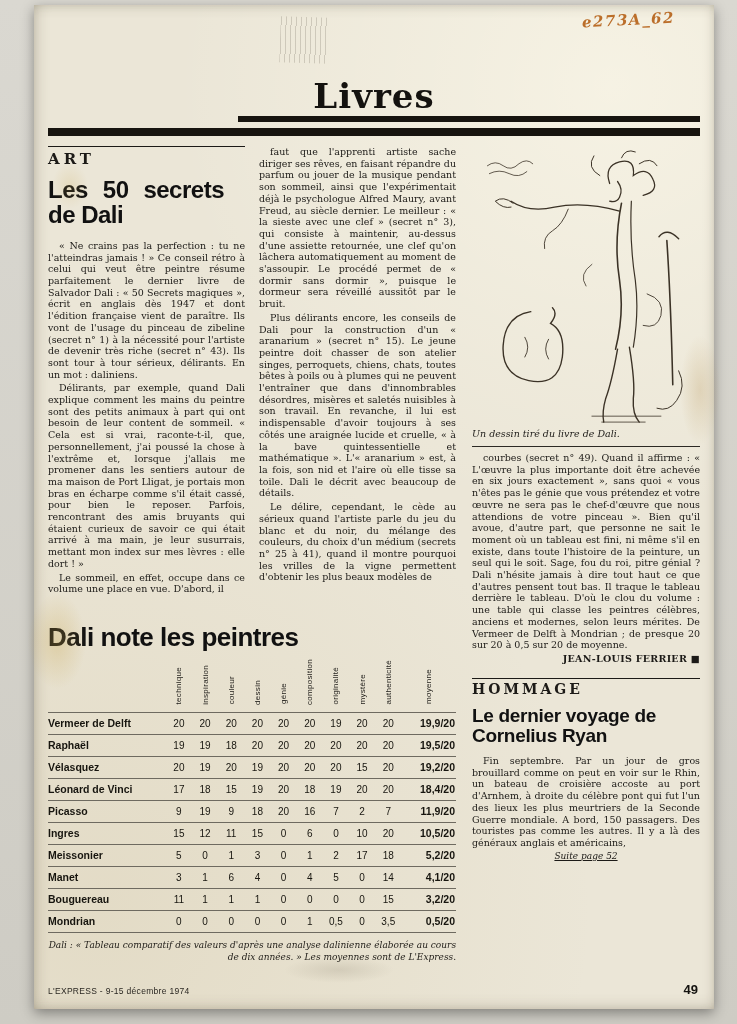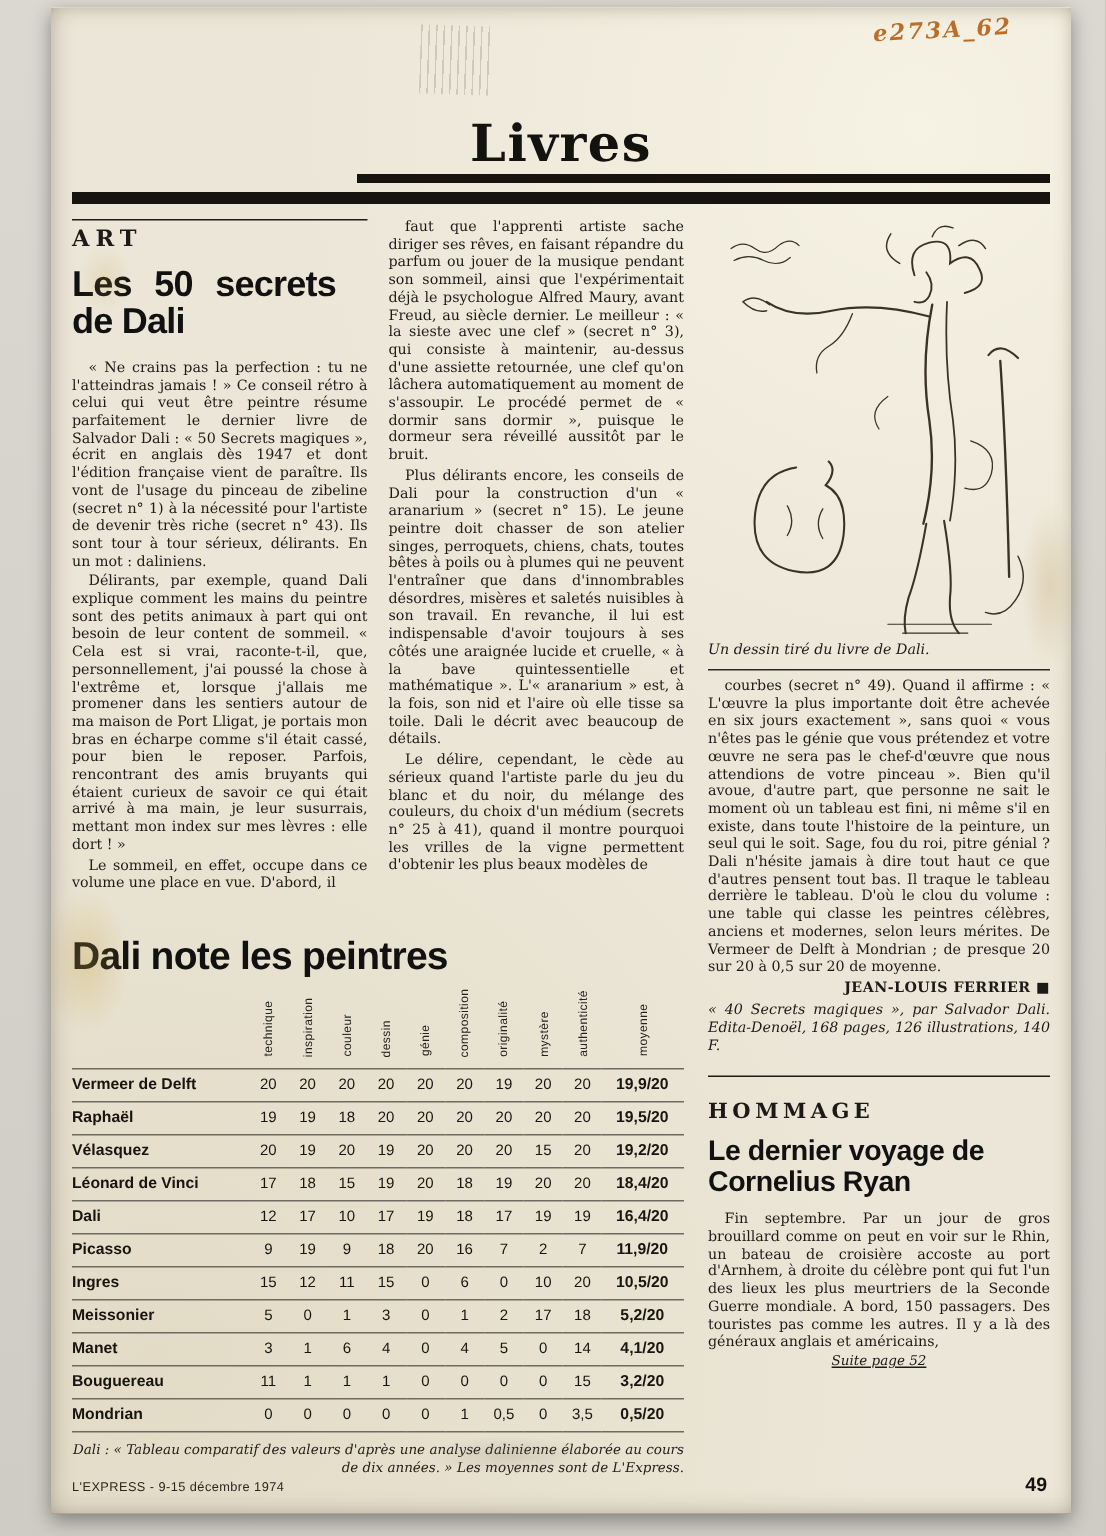--- a/index.html
+++ b/index.html
@@ -49,34 +49,34 @@
   table.ratings { width:100%; border-collapse:collapse; }
   .ratings th.corner { width:108px; }
   .ratings th.rot { height:60px; vertical-align:bottom; width:24px; padding-bottom:3px; }
   .ratings th.rot:last-child { width:50px; }
   .ratings th.rot span { display:inline-block; writing-mode:vertical-rl; transform:rotate(180deg);
                          font:400 8px "Liberation Sans", sans-serif; color:#23211d; letter-spacing:.3px; }
   .ratings td { border-top:1px solid #6e6a60; font:400 10px "Liberation Sans", sans-serif;
                 text-align:center; padding:4.5px 0; color:#17150f; }
   .ratings tr:last-child td { border-bottom:1px solid #6e6a60; }
   .ratings td.pname { text-align:left; font-weight:700; font-size:10.5px; }
-  .ratings td.avg { font-weight:700; text-align:center; font-size:10.5px; padding-right:1px; }
+  .ratings td.avg { font-weight:700; text-align:right; font-size:10.5px; padding-right:1px; }
   .footnote { font:italic 400 9px/12px "DejaVu Serif", serif; margin-top:6px; color:#24211c;text-align:right; }
 
   
   .col3 { width:228px; flex:0 0 auto; }
   figure.illu { margin:0 0 2px; }
   figure.illu svg { display:block; width:228px; height:282px; }
   figcaption { font:italic 400 9.5px/12px "DejaVu Serif", serif; }
   .rule3 { border-top:1px solid #2c2924; margin:6px 0 5px; }
   .col3 .flow { font-size:9.5px; line-height:11.7px; text-align:justify; }
   .byline { text-align:right; font:700 9.5px "DejaVu Serif", serif; margin:2px 0 4px; letter-spacing:.3px; }
   .bookref { font:italic 400 9.5px/11.8px "DejaVu Serif", serif; text-align:justify; }
   .hommage { margin-top:14px; }
-  .kicker2 { border-top:1.5px solid #1c1a17; padding-top:15px; font:700 14px "DejaVu Serif", serif;
+  .kicker2 { border-top:1.5px solid #1c1a17; padding-top:2px; font:700 14px "DejaVu Serif", serif;
              letter-spacing:3px; margin-bottom:9px; }
   .hommage-title { font:700 19px/1.08 "Liberation Sans", sans-serif; letter-spacing:-0.3px;
                    max-width:200px; margin-bottom:8px; color:#111; }
   .hommage .flow { font-size:9.5px; line-height:11.7px; text-align:justify; }
   .suite { text-align:center; font:italic 400 9px "DejaVu Serif", serif; margin-top:2px; text-decoration:underline; }
 
   
   .pagefoot { position:absolute; left:14px; right:16px; bottom:12px; display:flex;
               justify-content:space-between; align-items:baseline; }
   .pub { font:400 8.5px "Liberation Sans", sans-serif; letter-spacing:.3px; color:#2a2722; }
@@ -183,33 +183,20 @@
                   <td class="score">17</td>
                   <td class="score">18</td>
                   <td class="score">15</td>
                   <td class="score">19</td>
                   <td class="score">20</td>
                   <td class="score">18</td>
                   <td class="score">19</td>
                   <td class="score">20</td>
                   <td class="score">20</td>
                   <td class="avg">18,4/20</td>
-                </tr>
-                <tr>
-                  <td class="pname">Dali</td>
-                  <td class="score">12</td>
-                  <td class="score">17</td>
-                  <td class="score">10</td>
-                  <td class="score">17</td>
-                  <td class="score">19</td>
-                  <td class="score">18</td>
-                  <td class="score">17</td>
-                  <td class="score">19</td>
-                  <td class="score">19</td>
-                  <td class="avg">16,4/20</td>
                 </tr>
                 <tr>
                   <td class="pname">Picasso</td>
                   <td class="score">9</td>
                   <td class="score">19</td>
                   <td class="score">9</td>
                   <td class="score">18</td>
                   <td class="score">20</td>
                   <td class="score">16</td>
                   <td class="score">7</td>
@@ -314,21 +301,20 @@
               <path d="M120,274 h70 M130,280 h44" stroke-width="0.8"></path>
             </g>
           </svg>
           <figcaption>Un dessin tiré du livre de Dali.</figcaption>
         </figure>
         <div class="rule3"></div>
         <div class="flow">
             <p>courbes (secret n° 49). Quand il affirme : « L'œuvre la plus importante doit être achevée en six jours exactement », sans quoi « vous n'êtes pas le génie que vous prétendez et votre œuvre ne sera pas le chef-d'œuvre que nous attendions de votre pinceau ». Bien qu'il avoue, d'autre part, que personne ne sait le moment où un tableau est fini, ni même s'il en existe, dans toute l'histoire de la peinture, un seul qui le soit. Sage, fou du roi, pitre génial ? Dali n'hésite jamais à dire tout haut ce que d'autres pensent tout bas. Il traque le tableau derrière le tableau. D'où le clou du volume : une table qui classe les peintres célèbres, anciens et modernes, selon leurs mérites. De Vermeer de Delft à Mondrian ; de presque 20 sur 20 à 0,5 sur 20 de moyenne.</p>
           </div>
         <div class="byline">JEAN-LOUIS FERRIER ■</div>
-        <p class="bookref">« 40 Secrets magiques », par Salvador Dali. Edita-Denoël, 168 pages, 126 illustrations, 140 F.</p>
 
         <section class="hommage">
           <div class="kicker2">HOMMAGE</div>
           <h2 class="hommage-title">Le dernier voyage de Cornelius Ryan</h2>
           <div class="flow">
               <p>Fin septembre. Par un jour de gros brouillard comme on peut en voir sur le Rhin, un bateau de croisière accoste au port d'Arnhem, à droite du célèbre pont qui fut l'un des lieux les plus meurtriers de la Seconde Guerre mondiale. A bord, 150 passagers. Des touristes pas comme les autres. Il y a là des généraux anglais et américains,</p>
             </div>
           <div class="suite">Suite page 52</div>
         </section>
       </div>

